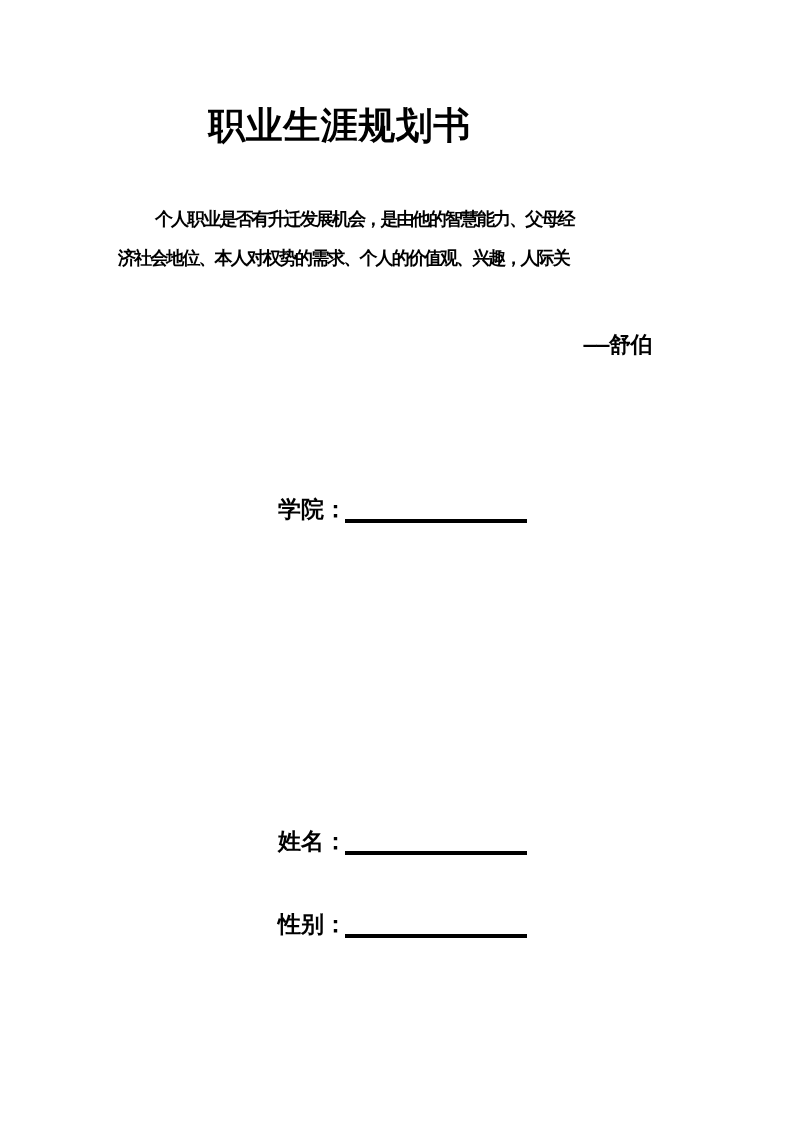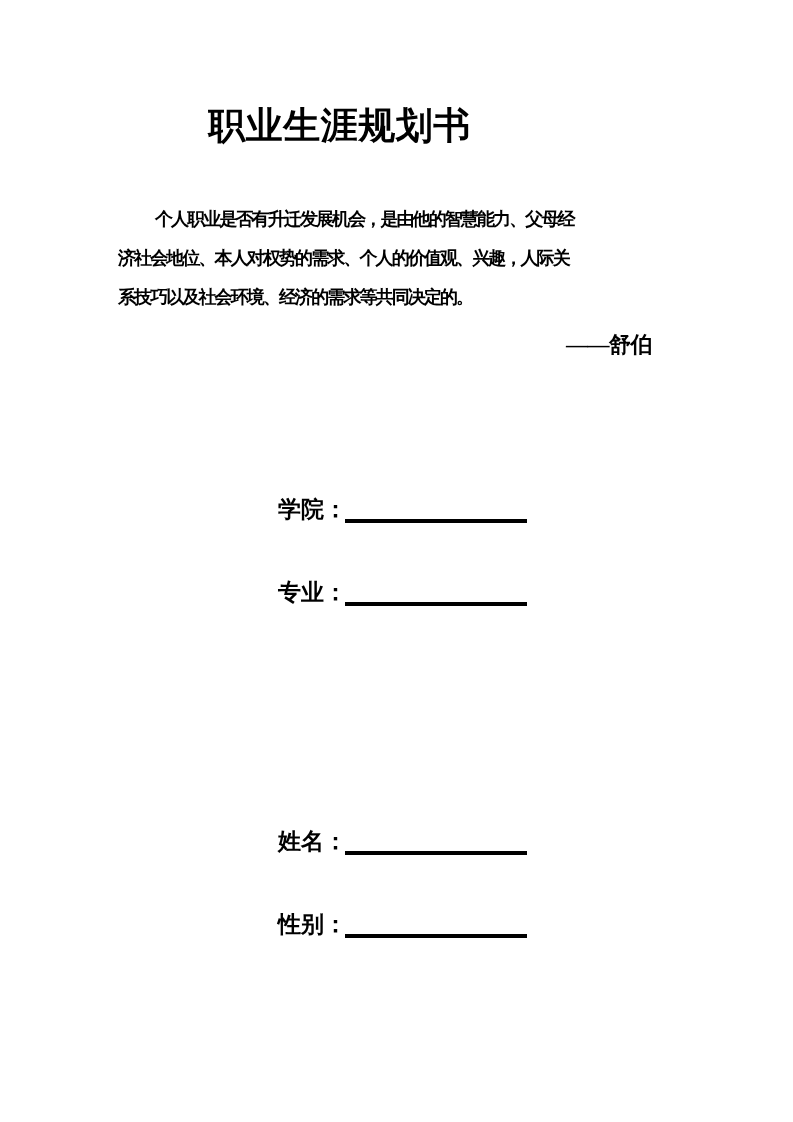--- a/index.html
+++ b/index.html
@@ -44,20 +44,21 @@
   .quote-line.indent {
     padding-left: 37px;
   }
   .attribution {
     position: absolute;
     top: 330px;
     right: 141px;
     font-size: 22px;
     font-weight: bold;
     letter-spacing: -0.5px;
+    font-family: Liberation Mono, monospace;
   }
   .field-row {
     position: absolute;
     left: 278px;
     width: 260px;
     height: 32px;
   }
   .field-label {
     position: absolute;
     left: 0;
@@ -81,34 +82,29 @@
 </head>
 <body>
 
 <div class="page">
 
   <h1 class="doc-title">职业生涯规划书</h1>
 
   <div class="quote">
     <div class="quote-line indent">个人职业是否有升迁发展机会，是由他的智慧能力、父母经</div>
     <div class="quote-line">济社会地位、本人对权势的需求、个人的价值观、兴趣，人际关</div>
-    <div class="quote-line">系技巧以及社会环境、经济的需求等共同决定的。</div>
   </div>
 
   <div class="attribution">——舒伯</div>
 
   <div class="field-row" style="top:498px">
     <span class="field-label">学院：</span>
     <span class="field-line"></span>
   </div>
 
-  <div class="field-row" style="top:581px">
-    <span class="field-label">专业：</span>
-    <span class="field-line"></span>
-  </div>
 
 
 
   <div class="field-row" style="top:830px">
     <span class="field-label">姓名：</span>
     <span class="field-line"></span>
   </div>
 
   <div class="field-row" style="top:913px">
     <span class="field-label">性别：</span>

